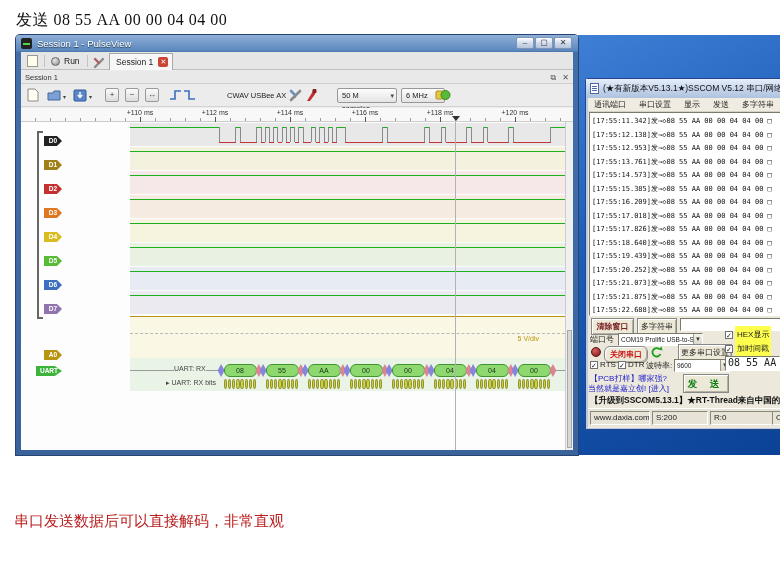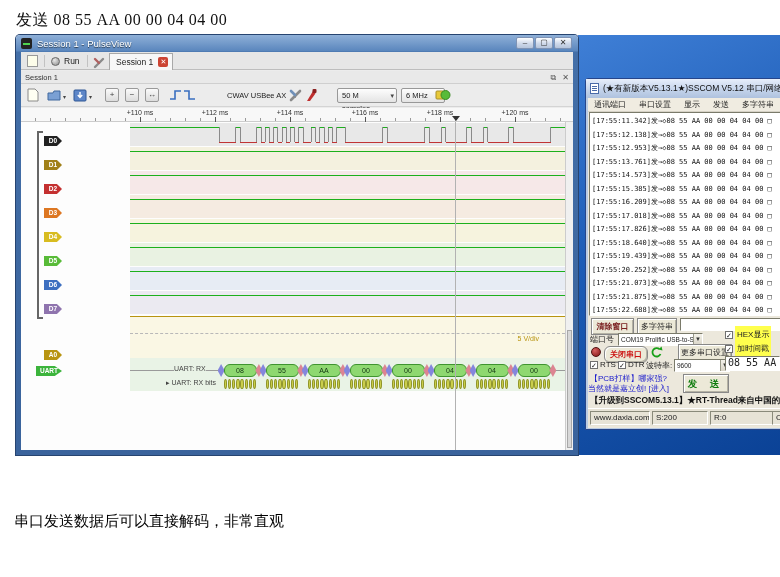--- a/index.html
+++ b/index.html
@@ -2,21 +2,21 @@
 <html><head>
 <meta charset="utf-8">
 <style>
   * { margin:0; padding:0; box-sizing:border-box; font-family:"Liberation Sans",sans-serif; }
   html,body { background:#fff; }
   #screen { position:relative; width:780px; height:577px; background:#fff; overflow:hidden; }
   .abs { position:absolute; }
 
   
   .top-caption { left:16px; top:10px; font:16px "Liberation Serif",serif; color:#111; letter-spacing:.5px; }
-  .bottom-caption { left:14px; top:512px; font:15px "Liberation Serif",serif; color:#000000; }
+  .bottom-caption { left:14px; top:512px; font:15px "Liberation Serif",serif; color:#b91c1c; }
 
   
   .desktop { left:578px; top:35px; width:202px; height:420px;
     background:linear-gradient(155deg,#3f7fd6 0%,#1d5cb6 45%,#0b4296 100%); }
 
   
   .pv-win { left:16px; top:35px; width:562px; height:420px; border-radius:4px 4px 0 0;
     background:linear-gradient(180deg,#8fb0d8 0,#5a86bd 16px,#436fa8 17px,#3a639c 100%); box-shadow:0 0 0 1px #274470; }
   .pv-title { left:0; top:0; width:562px; height:17px; color:#fff; font-size:9.5px; line-height:17px; }
   .pv-appicon { position:absolute; left:5px; top:3px; width:11px; height:11px; background:#222; border-radius:2px; }

